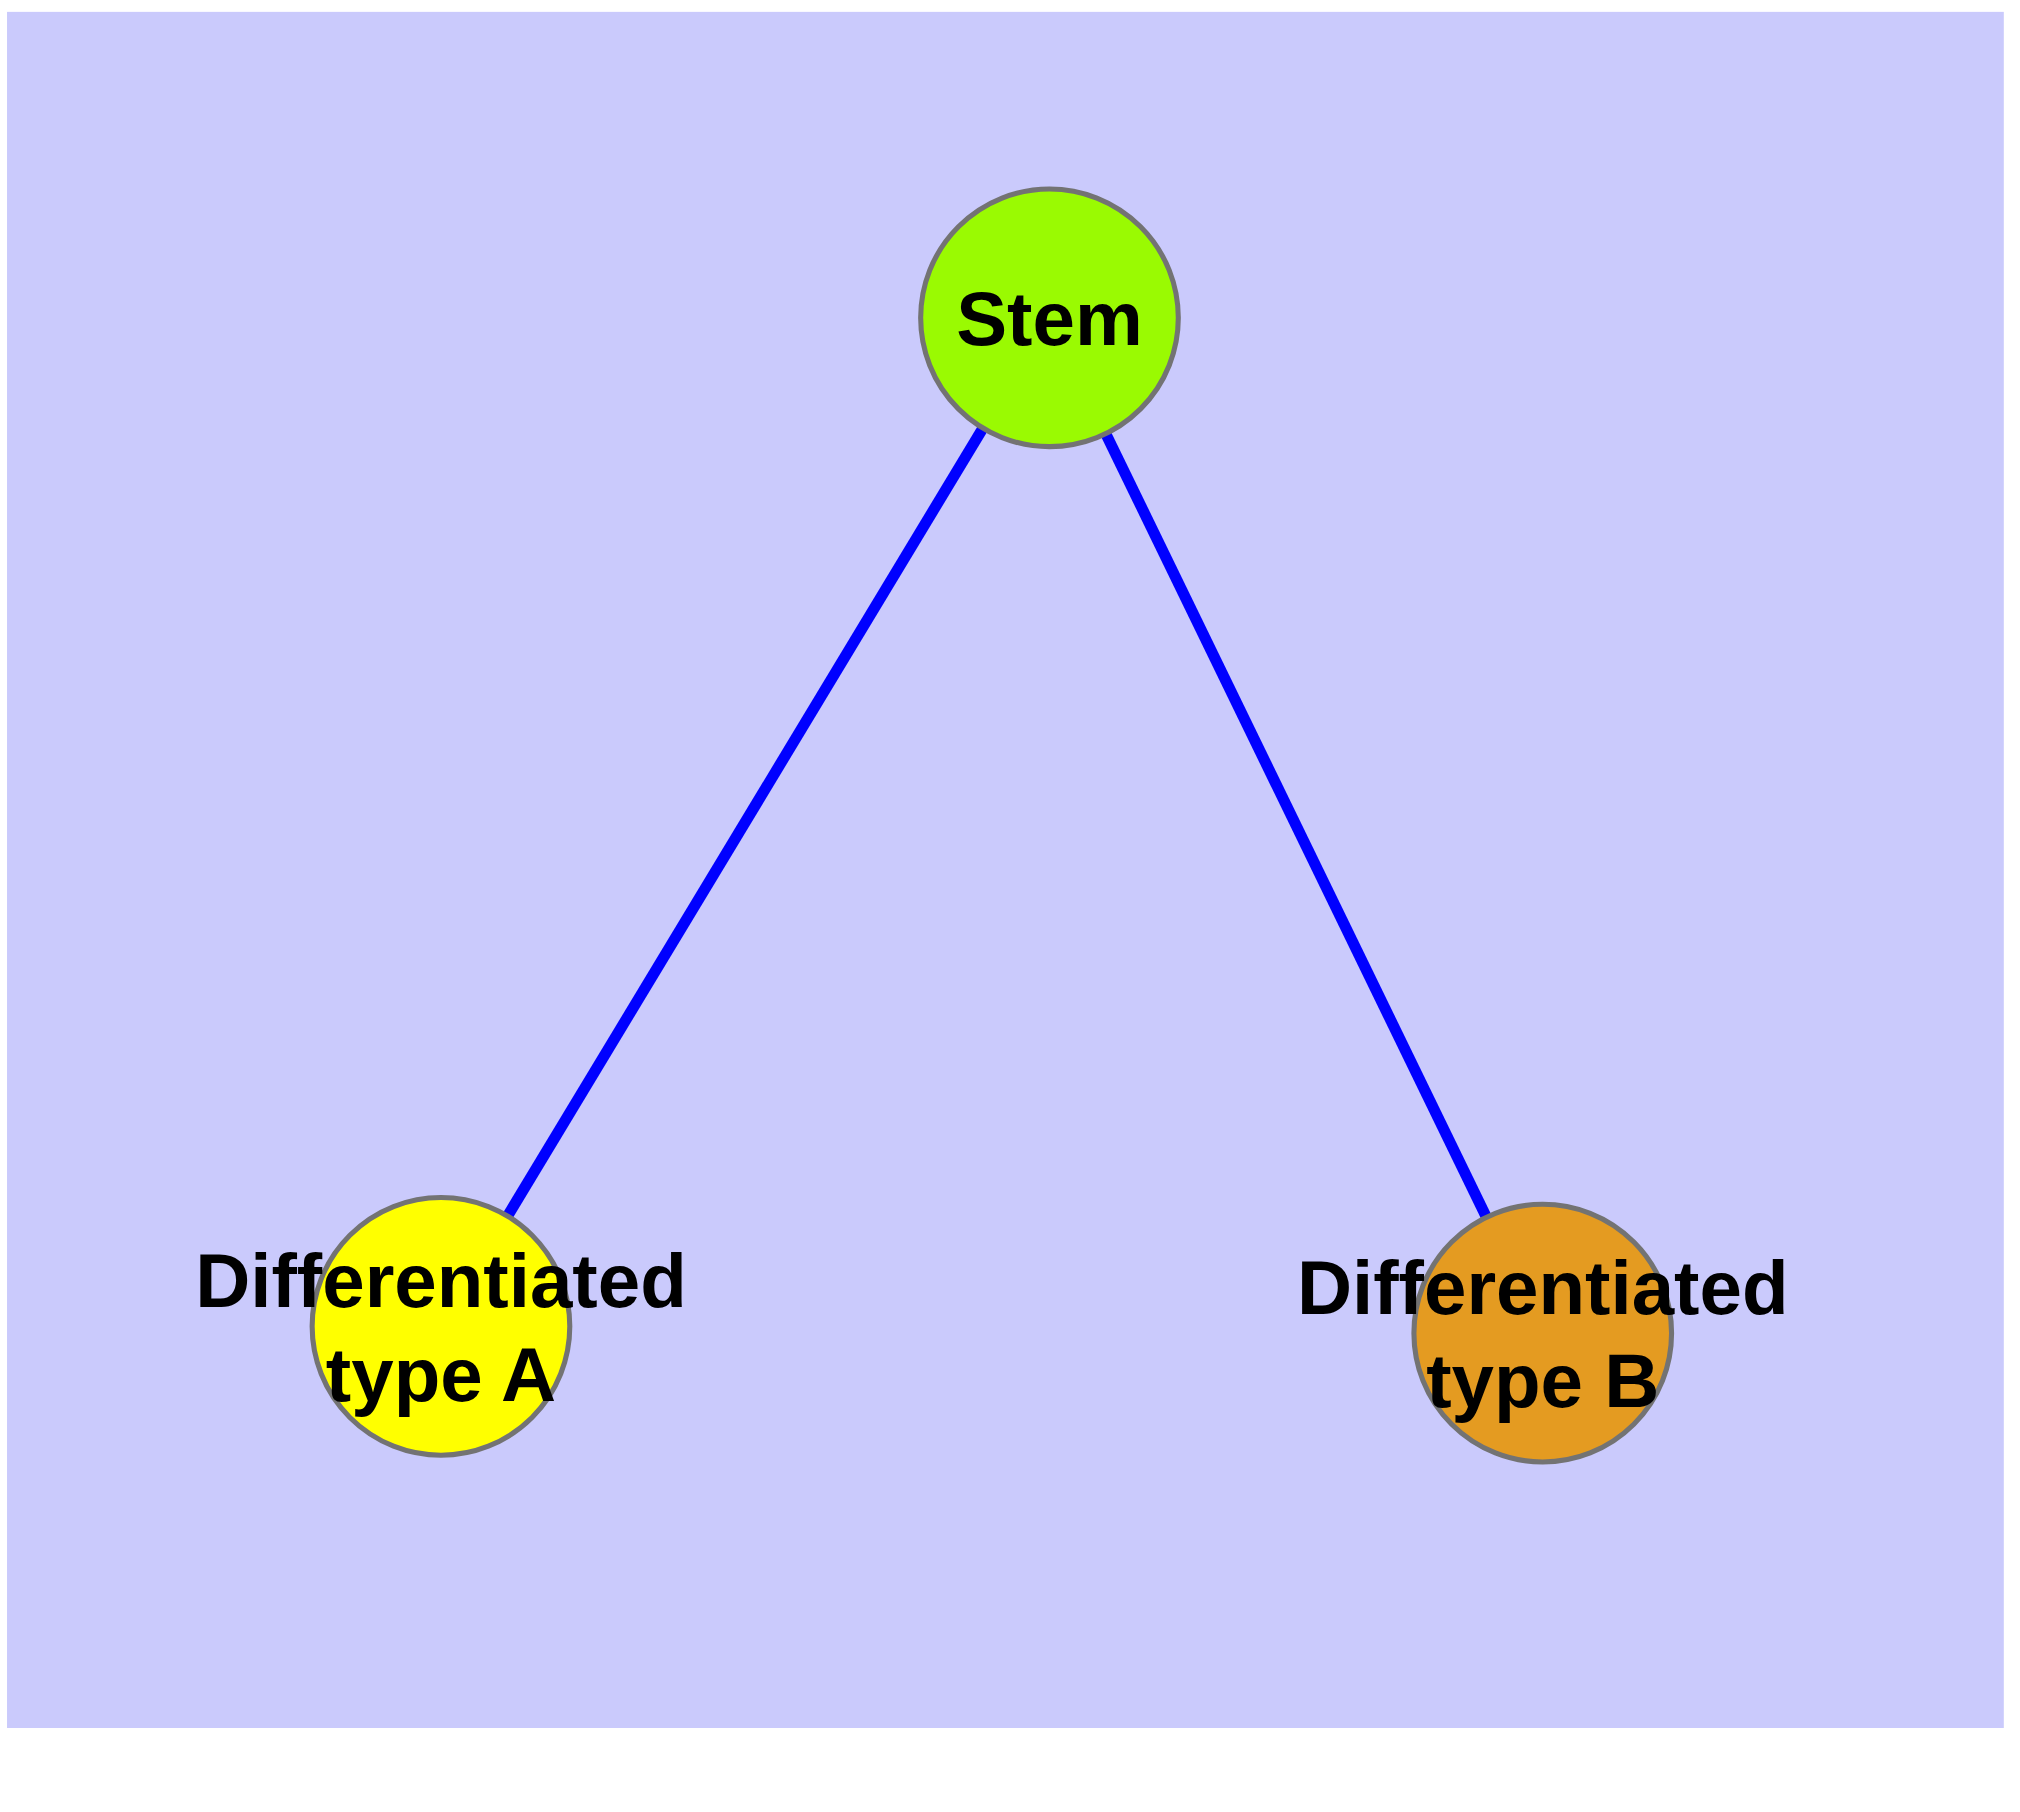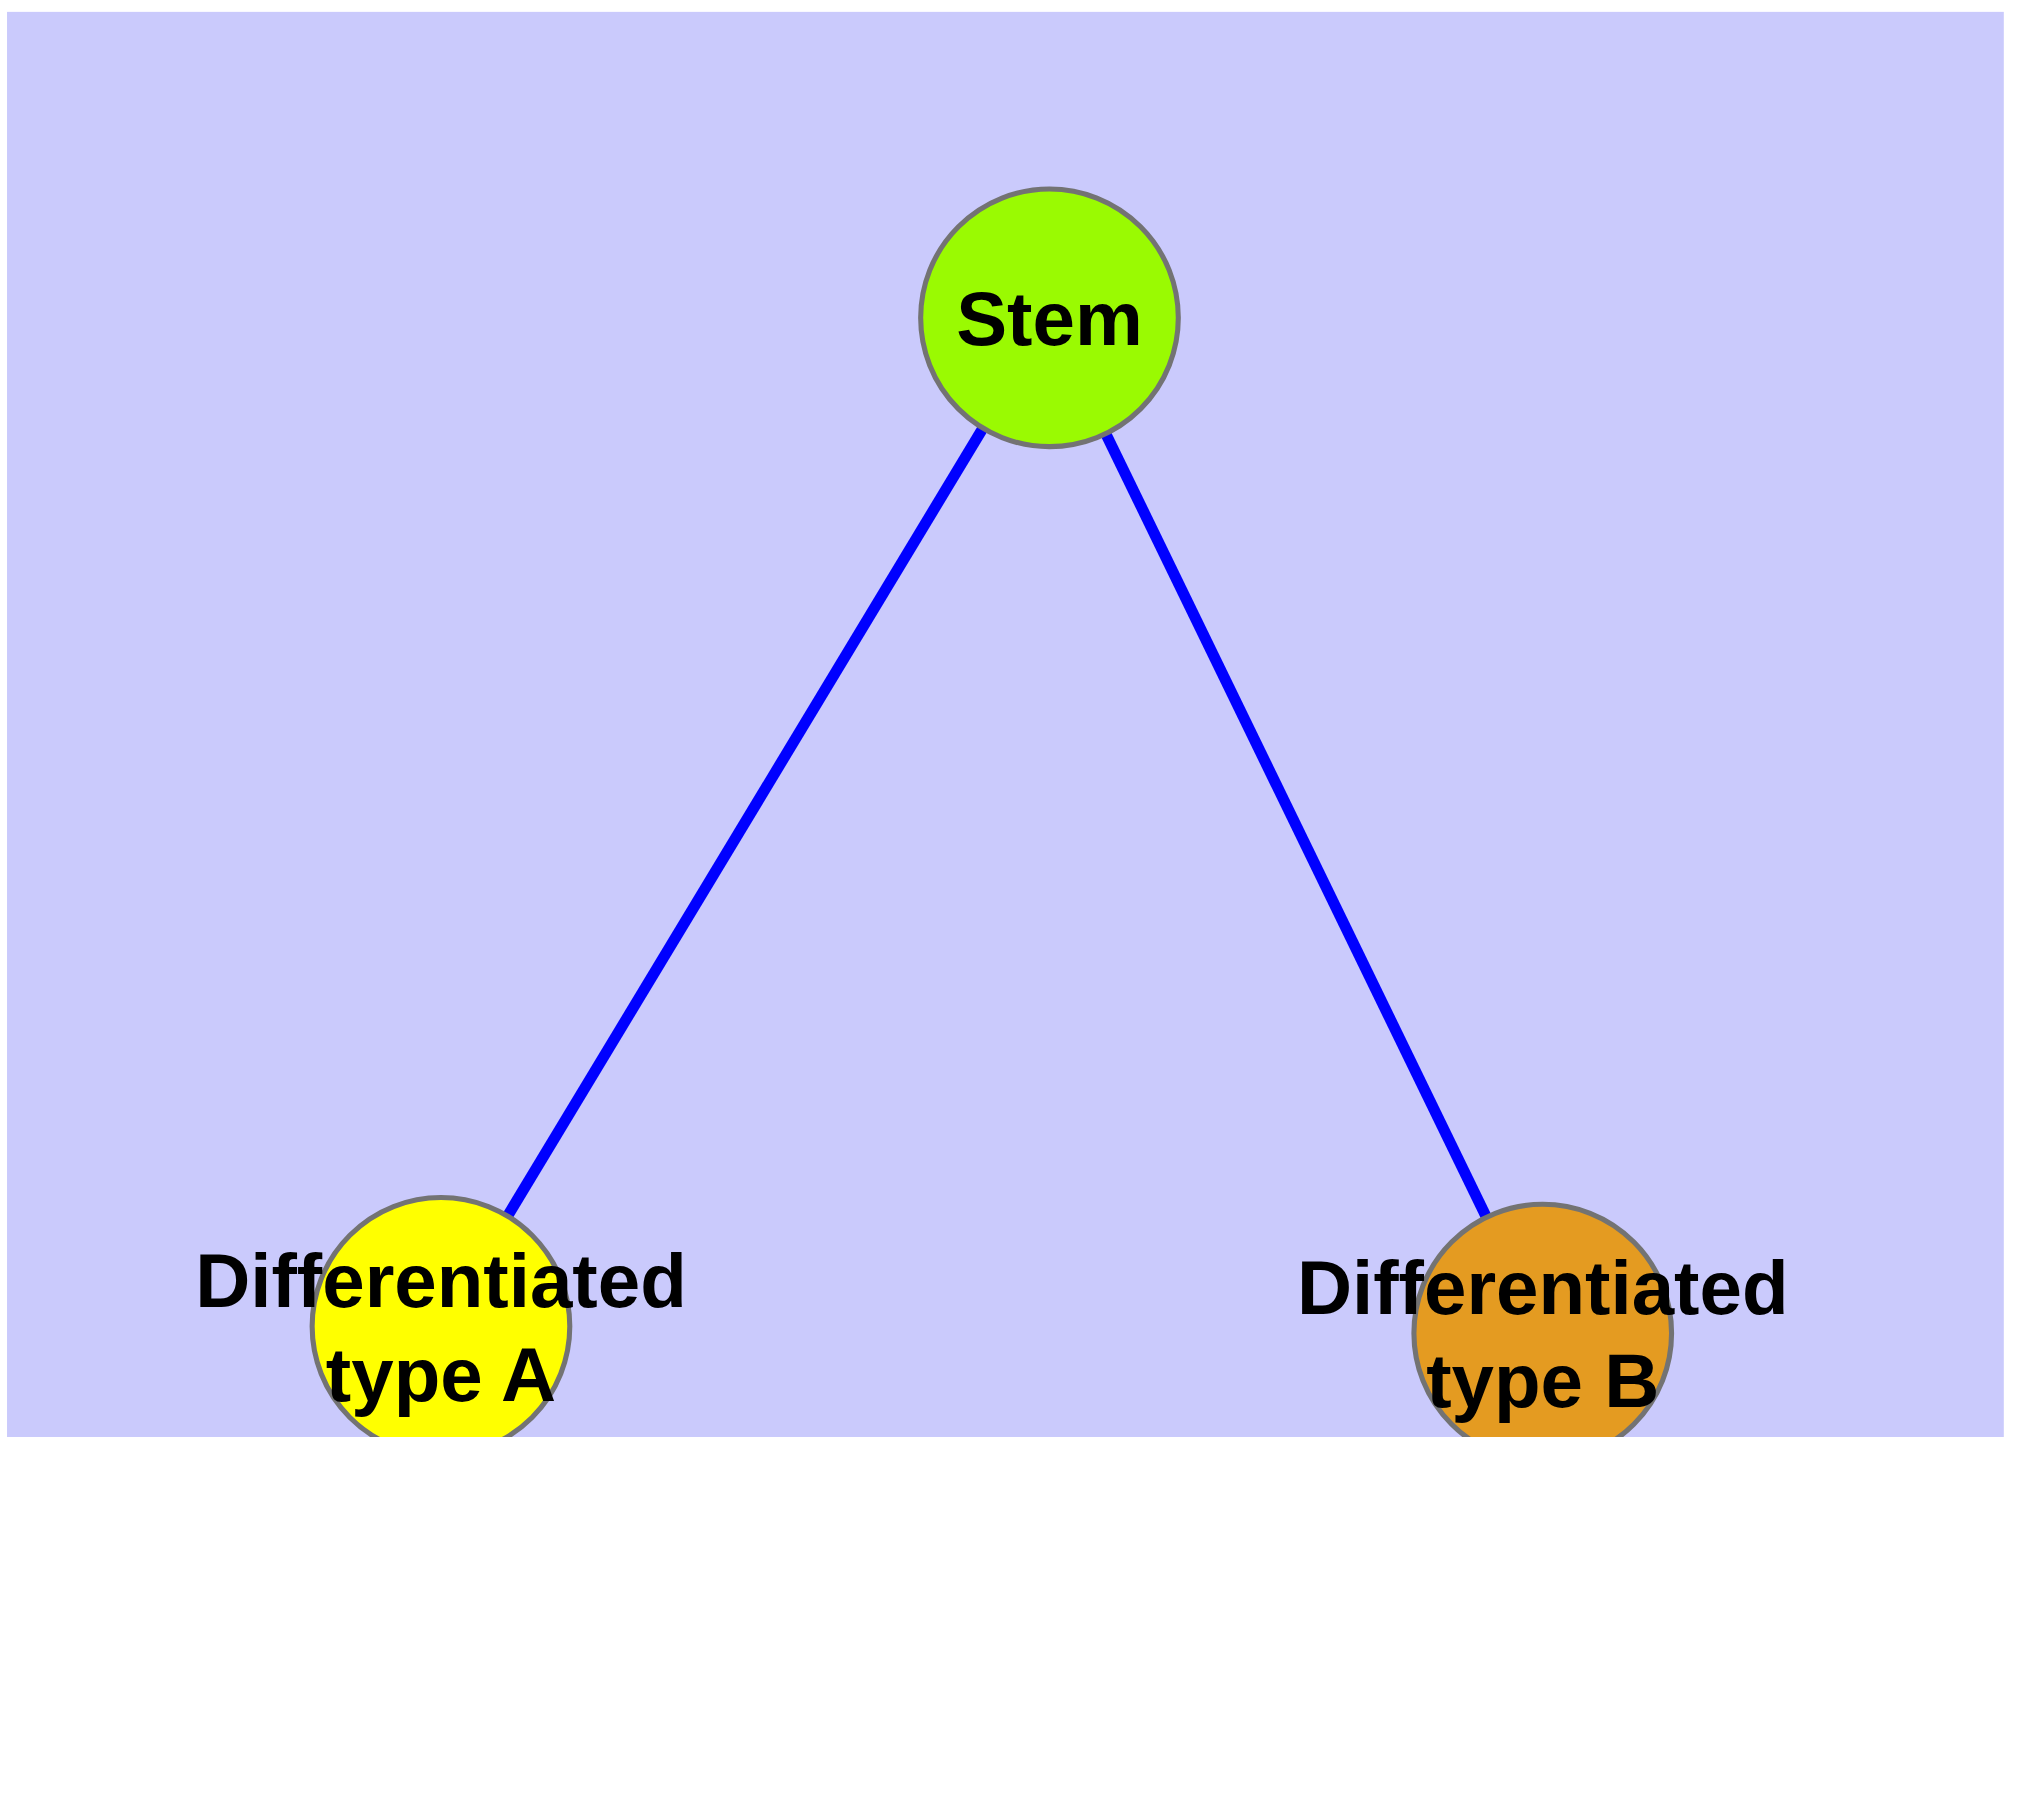--- a/index.html
+++ b/index.html
@@ -4,21 +4,21 @@
 <style>
   html, body {
     margin: 0;
     padding: 0;
     background: #ffffff;
     font-family: "Liberation Sans", sans-serif;
   }
   .stage {
     position: relative;
     width: 2021px;
-    height: 1437px;
+    height: 1728px;
     background: #ffffff;
     overflow: hidden;
   }
   svg.diagram {
     display: block;
     width: 2021px;
     height: 1812px;
   }
   svg .node-label {
     font-family: "Liberation Sans", sans-serif;

